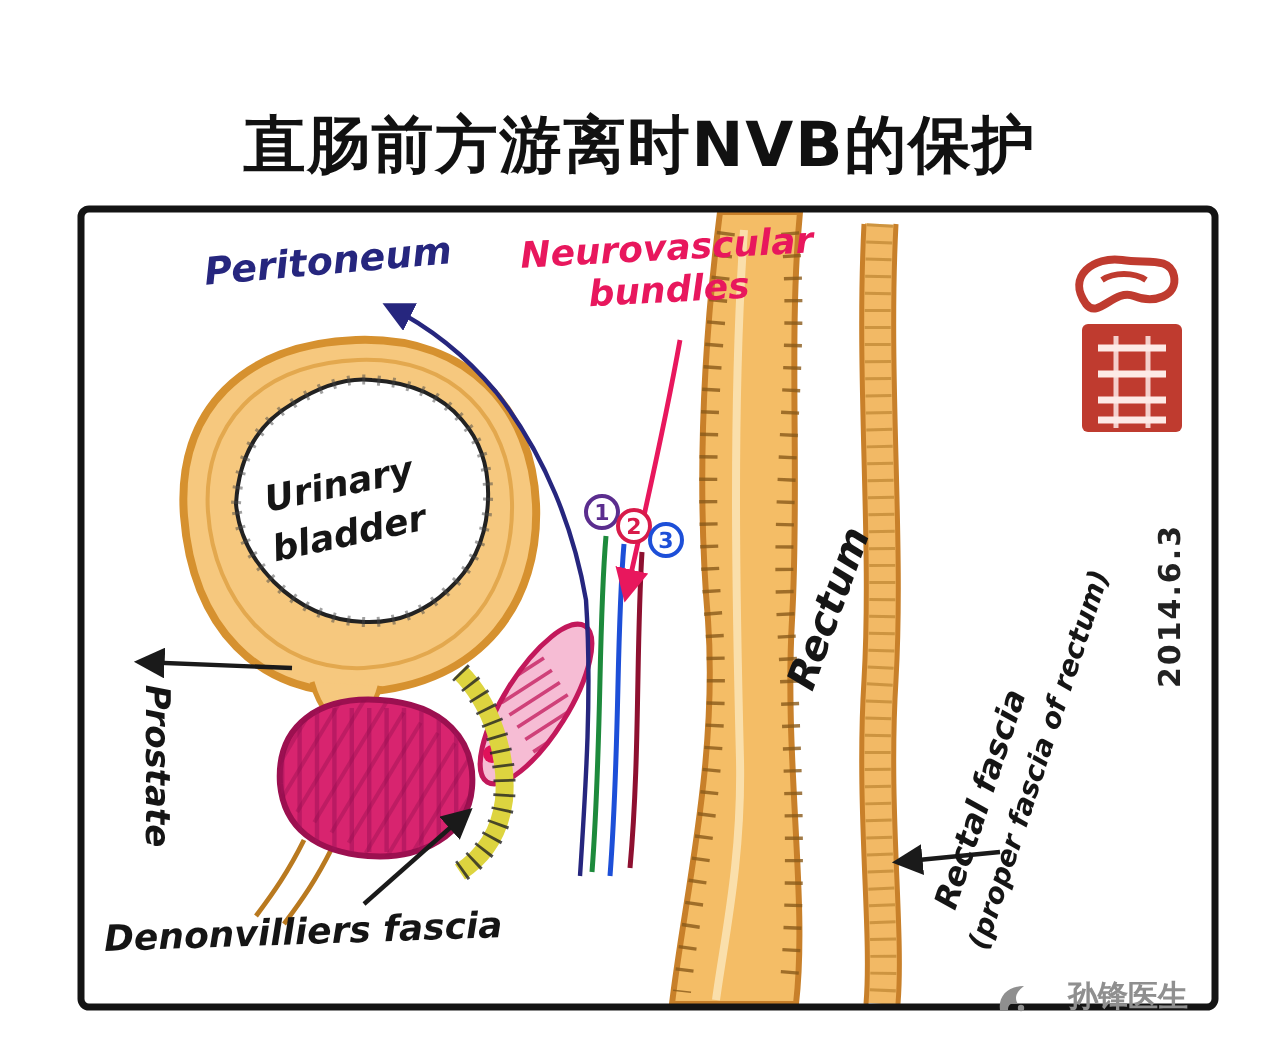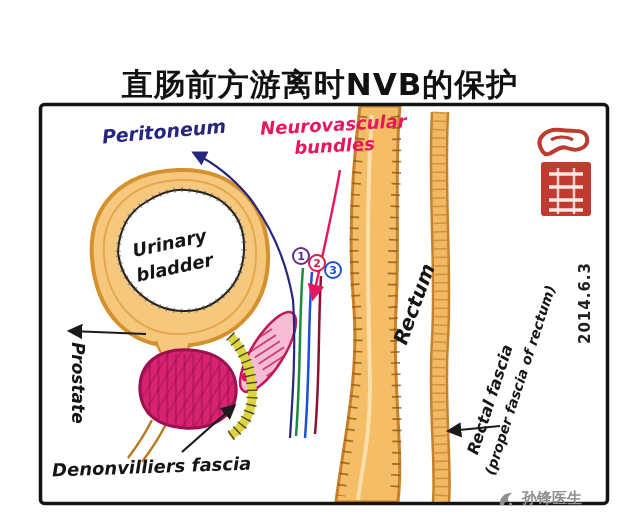--- a/index.html
+++ b/index.html
@@ -1,20 +1,20 @@
 <!DOCTYPE html>
 <html><head>
 <meta charset="utf-8">
 <style>
   * { margin:0; padding:0; box-sizing:border-box; }
   html,body { width:640px; height:525px; background:#ffffff; overflow:hidden;
               font-family:"DejaVu Sans", sans-serif; }
   .stage { position:relative; width:640px; height:525px; background:#fff; }
   .art { position:absolute; left:0; top:0; width:640px; height:525px; }
-  .title { position:absolute; left:0; top:64px; width:100%; text-align:center;
+  .title { position:absolute; left:0; top:52px; width:100%; text-align:center;
            font-size:31px; font-weight:bold; color:#111; letter-spacing:1px;
            font-family:"DejaVu Sans", sans-serif; }
   .lbl { position:absolute; font-style:italic; font-weight:bold; color:#1a1a1a;
          white-space:nowrap; font-family:"DejaVu Sans", sans-serif; }
   .peritoneum-label { left:102px; top:120px; font-size:19px; color:#26267e; transform:rotate(-5deg); }
   .nvb-label { left:256px; top:114px; width:156px; text-align:center; font-size:18px;
                color:#e8175d; line-height:21px; transform:rotate(-3deg); white-space:normal; }
   .bladder-label { left:102px; top:230px; width:140px; text-align:center; font-size:18px;
                    line-height:25px; color:#151515; transform:rotate(-12deg); white-space:normal; }
   .prostate-label { left:18px; top:373px; width:120px; text-align:center; font-size:17px;
@@ -22,21 +22,21 @@
   .denonvilliers-label { left:52px; top:456px; font-size:18px; color:#151515; transform:rotate(-2deg); }
   .rectum-label { left:352px; top:292px; width:124px; text-align:center; font-size:20px;
                   color:#151515; transform:rotate(-70deg); }
   .rectal-fascia-1 { left:408px; top:390px; width:164px; text-align:center; font-size:16px;
                      color:#151515; transform:rotate(-72deg); }
   .rectal-fascia-2 { left:402px; top:372px; width:236px; text-align:center; font-size:14px;
                      color:#151515; transform:rotate(-72deg); }
   .date-label { left:524px; top:294px; width:122px; text-align:center; font-size:15px;
                 color:#222; transform:rotate(-90deg); font-style:normal; letter-spacing:1px; }
   .watermark { position:absolute; left:497px; top:489px; display:flex; align-items:center;
-               gap:7px; color:#8f8f8f; font-size:15px; font-weight:bold; }
+               gap:19px; color:#8f8f8f; font-size:15px; font-weight:bold; }
   .watermark svg { display:block; }
 </style>
 </head>
 <body>
 
 <div class="stage">
 
   <svg class="art" viewBox="0 0 640 525" xmlns="http://www.w3.org/2000/svg">
     <defs>
       <marker id="ah-black" viewBox="0 0 10 10" refX="8" refY="5" markerWidth="7" markerHeight="7" orient="auto">

